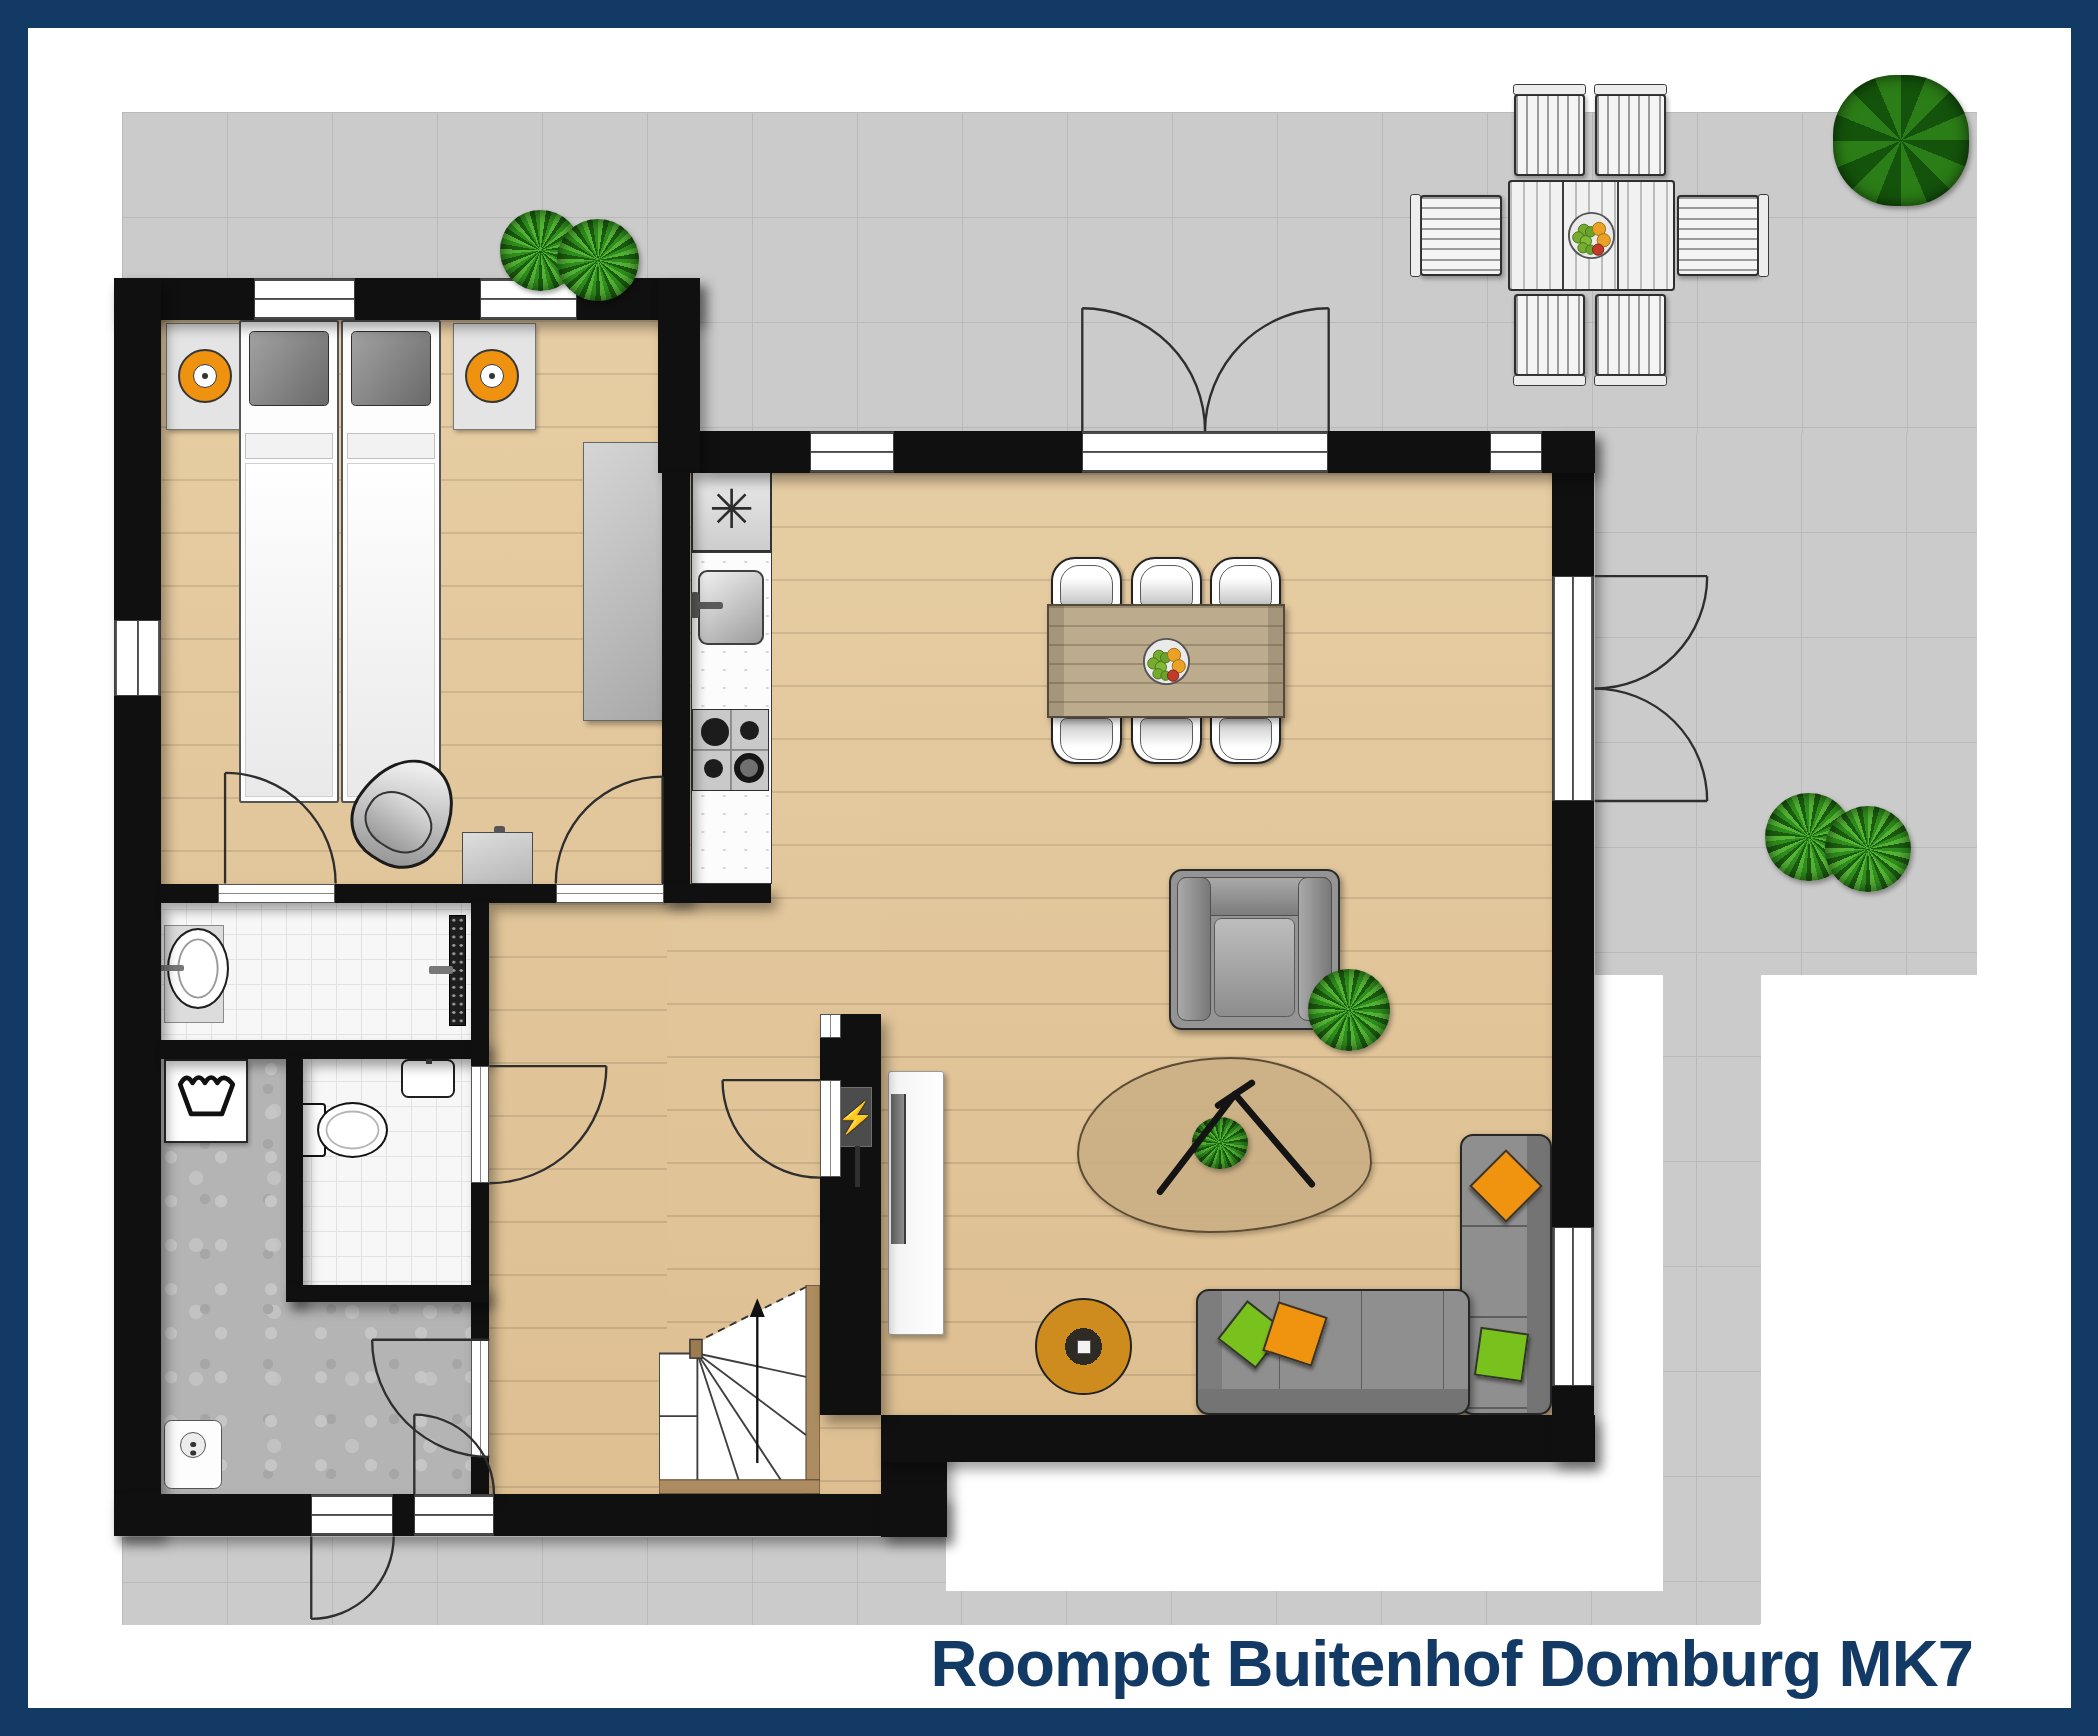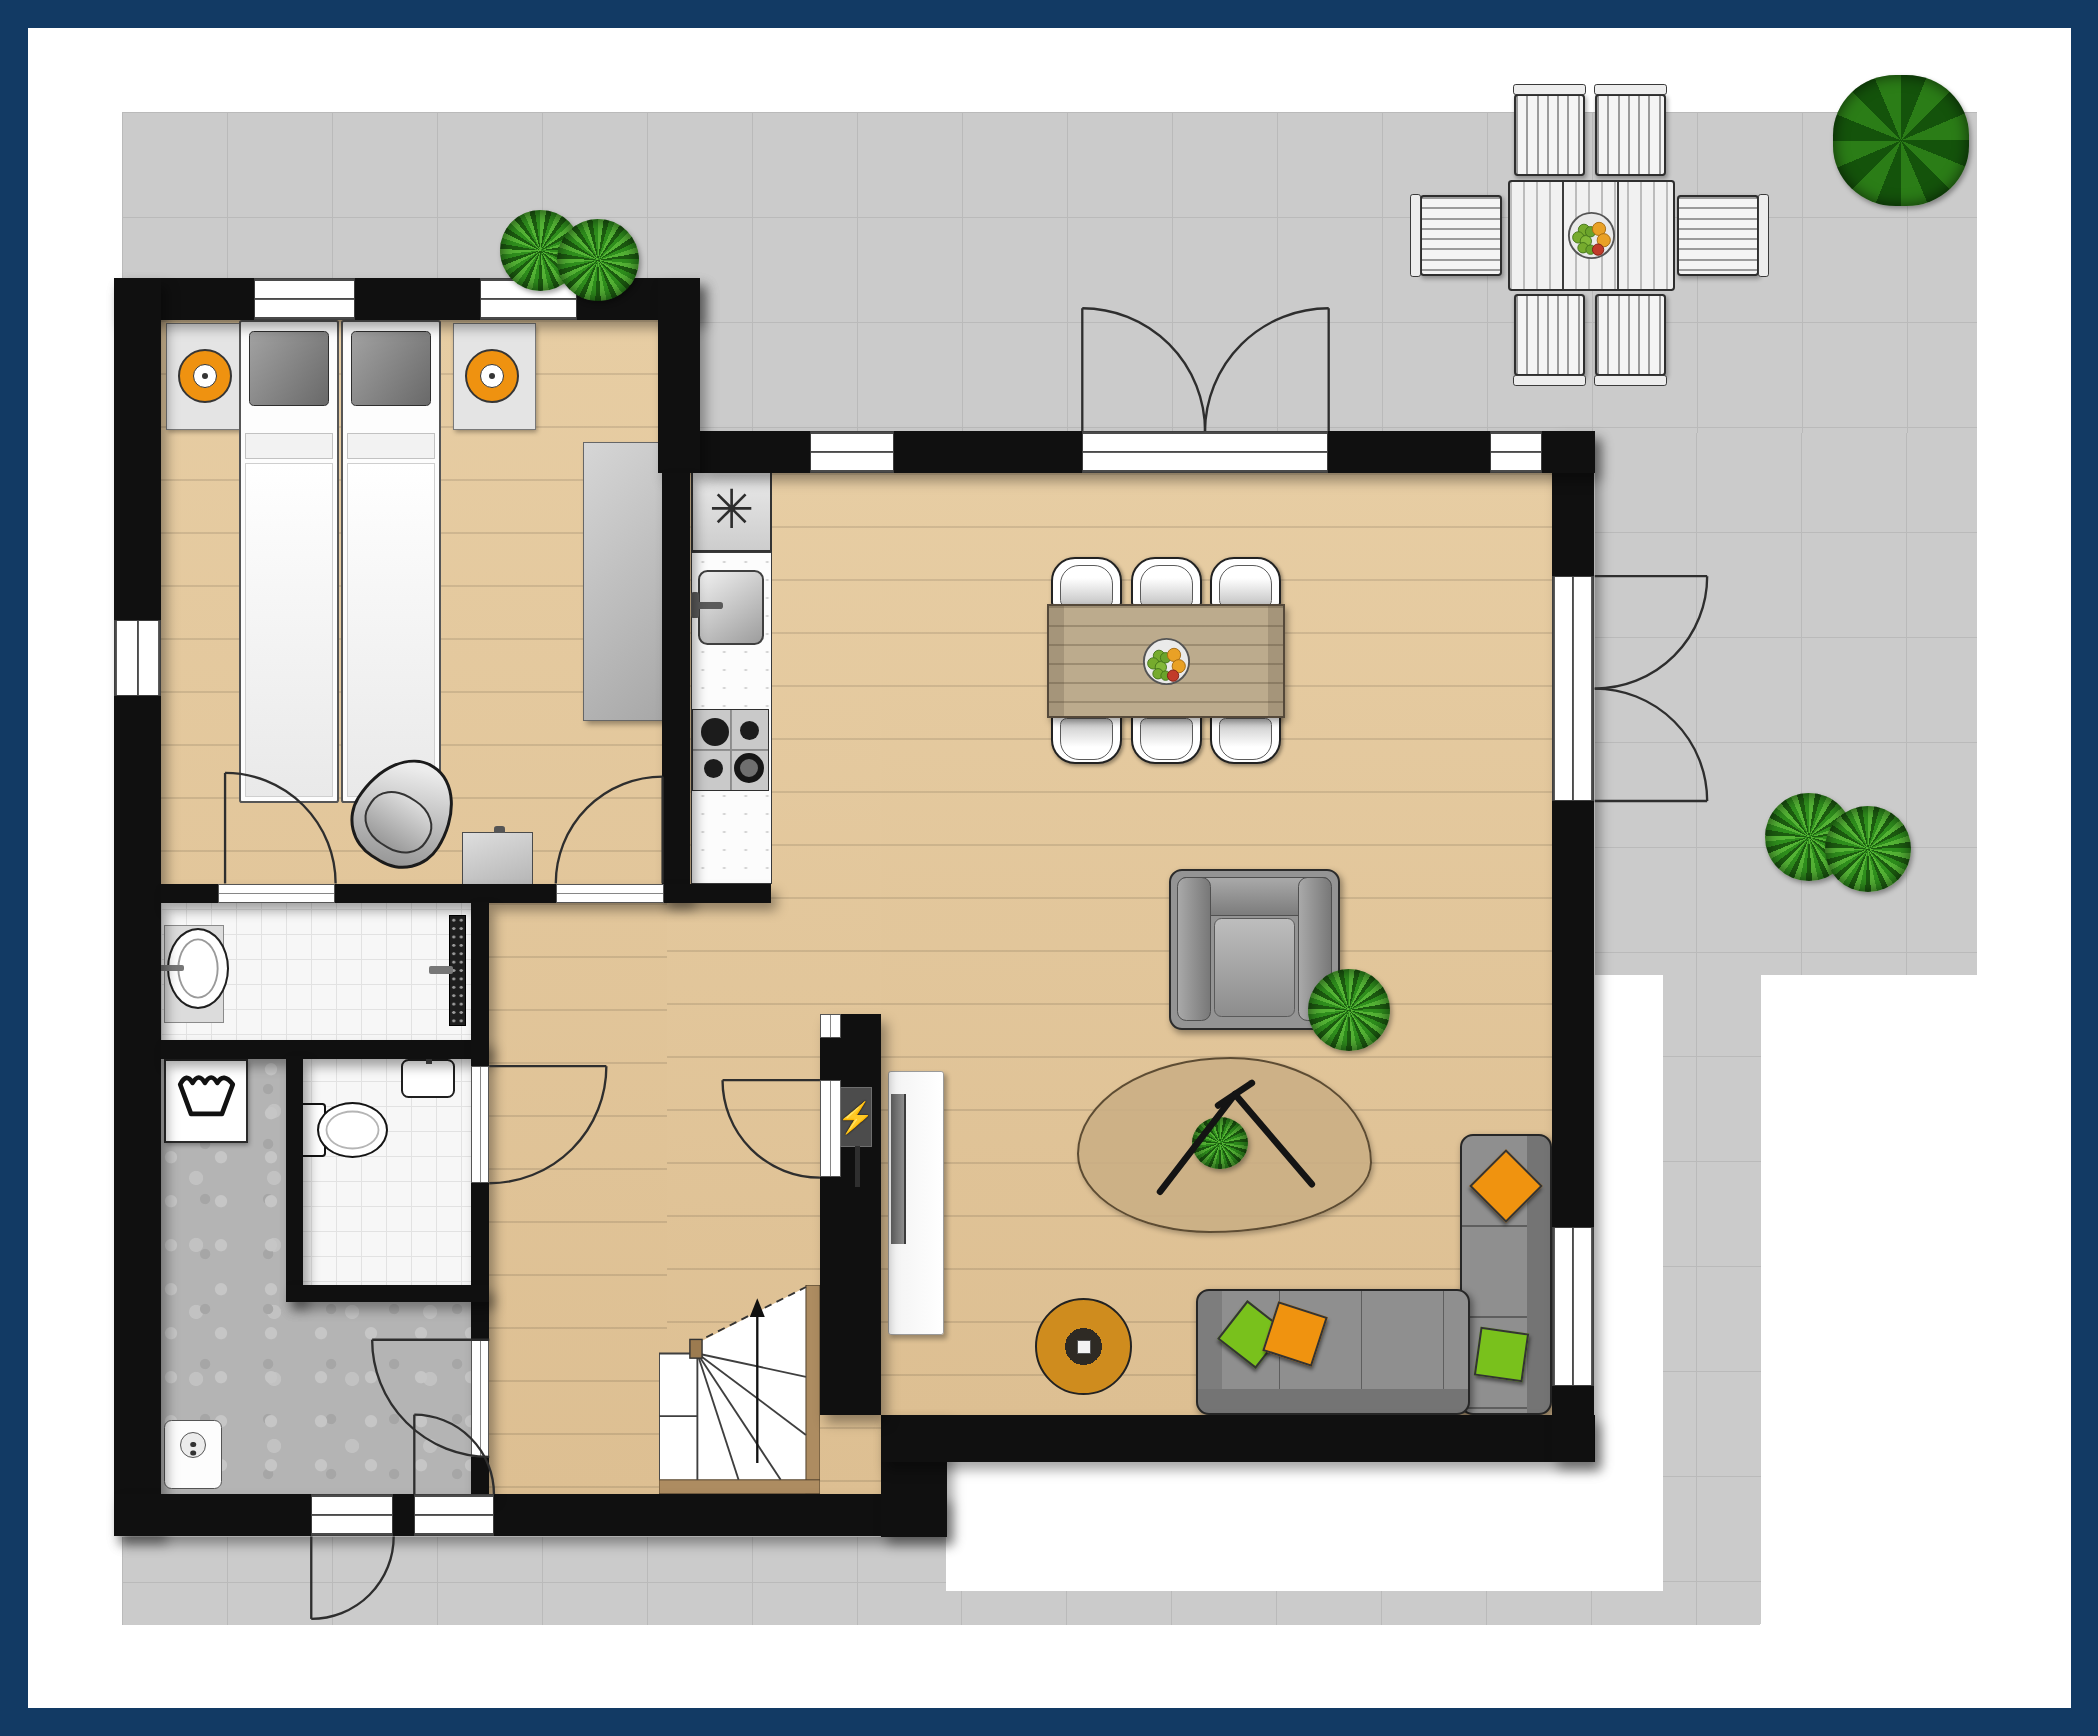--- a/index.html
+++ b/index.html
@@ -357,16 +357,17 @@
       <line x1="1702" y1="855" x2="1822" y2="855"></line>
         <path d="M 1822 855 A 120 120 0 0 0 1702 735"></path>
     </g>
     <g stroke="#141414" stroke-width="7" stroke-linecap="round" fill="none">
       <line x1="1238" y1="1272" x2="1318" y2="1168"></line>
         <line x1="1318" y1="1168" x2="1400" y2="1264"></line>
       <line x1="1300" y1="1180" x2="1336" y2="1156"></line>
     </g>
   </svg>
 
+  <div class="abs title" style="right:126px;top:1626px;">Roompot Buitenhof Domburg MK7</div>
 
   <div class="abs frame"></div>
 </div>
 
 
 </body></html>

